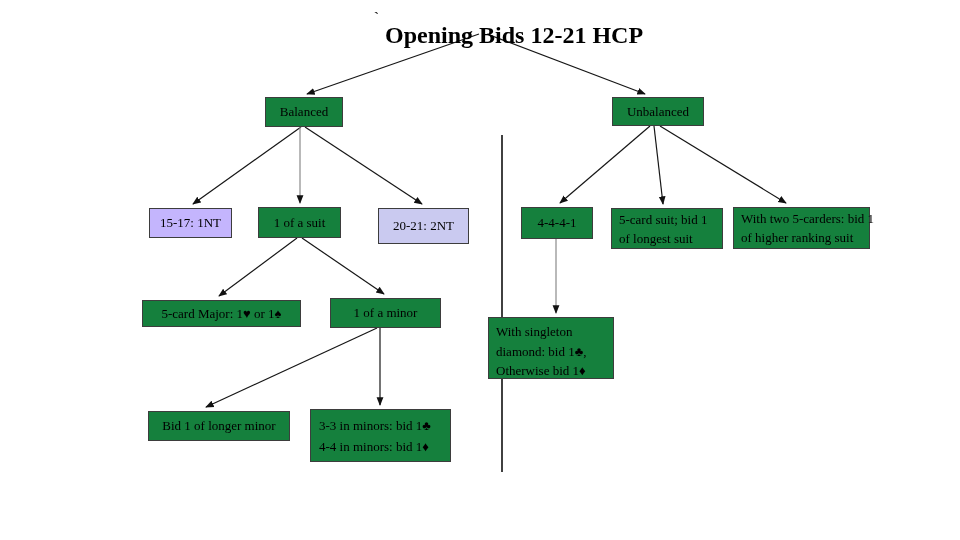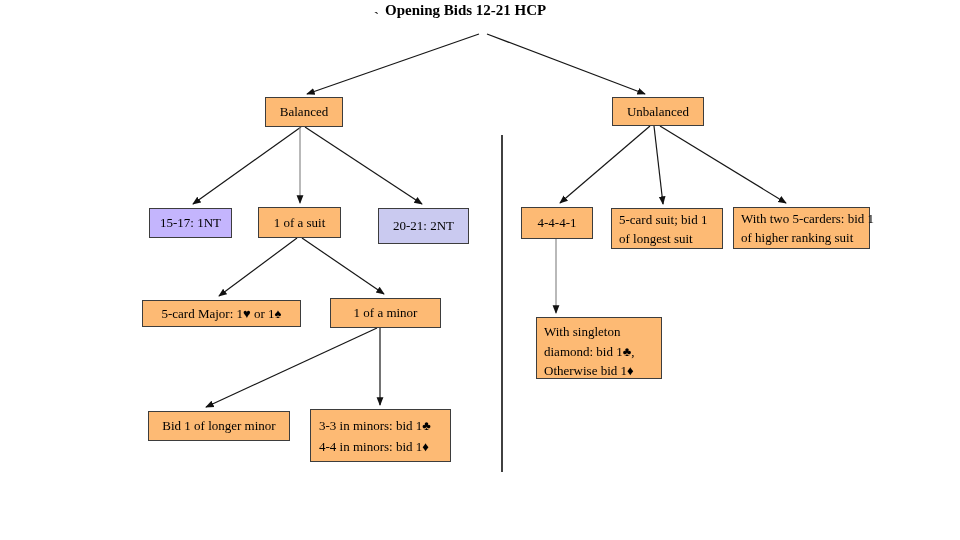--- a/index.html
+++ b/index.html
@@ -1,39 +1,39 @@
 <!DOCTYPE html>
 <html><head>
 <meta charset="utf-8">
 <style>
   html,body{margin:0;padding:0;background:#fff;}
   .canvas{position:relative;width:960px;height:540px;background:#ffffff;overflow:hidden;
           font-family:"Liberation Serif", serif;color:#000;}
   .wires{position:absolute;left:0;top:0;width:960px;height:540px;}
-  .title{position:absolute;left:385px;top:2px;margin:0;font-size:15px;font-weight:bold;
+  .title{position:absolute;left:385px;top:22px;margin:0;font-size:24px;font-weight:bold;
          font-family:"Liberation Serif", serif;white-space:nowrap;}
   .tick{position:absolute;left:374px;top:9px;font-size:15px;font-weight:bold;color:#2a2a2a;}
-  .node{position:absolute;box-sizing:border-box;border:1px solid #3d3d3d;background:#fdba74;
+  .node{position:absolute;box-sizing:border-box;border:1px solid #3d3d3d;background:#15803d;
         display:flex;align-items:center;justify-content:center;font-size:13px;white-space:nowrap;}
   .node.multi{display:block;text-align:left;}
   .node.multi .ln{display:block;white-space:nowrap;}
   
   .n-balanced   {left:265px;top:97px;width:78px;height:30px;}
   .n-unbalanced {left:612px;top:97px;width:92px;height:29px;}
   .n-nt1517     {left:149px;top:208px;width:83px;height:30px;}
   .n-suit1      {left:258px;top:207px;width:83px;height:31px;}
   .n-nt2021     {left:378px;top:208px;width:91px;height:36px;}
   .n-4441       {left:521px;top:207px;width:72px;height:32px;}
   .n-5csuit     {left:611px;top:208px;width:112px;height:41px;padding:2px 4px 2px 7px;line-height:18.5px;}
   .n-two5      {left:733px;top:207px;width:137px;height:42px;padding:2px 12px 2px 7px;line-height:18.5px;}
   .n-5cmajor    {left:142px;top:300px;width:159px;height:27px;}
   .n-minor1     {left:330px;top:298px;width:111px;height:30px;}
   .n-longermin  {left:148px;top:411px;width:142px;height:30px;}
   .n-minors3344 {left:310px;top:409px;width:141px;height:53px;padding:5px 4px 2px 8px;line-height:21px;}
-  .n-singleton  {left:536px;top:317px;width:126px;height:62px;padding:4px 4px 2px 7px;line-height:19.5px;}
+  .n-singleton  {left:488px;top:317px;width:126px;height:62px;padding:4px 4px 2px 7px;line-height:19.5px;}
 </style>
 </head>
 <body>
 
 <div class="canvas">
 
   <svg class="wires" width="960" height="540" viewBox="0 0 960 540">
     <defs>
       <marker id="ah" viewBox="0 0 10 10" refX="8.5" refY="5" markerWidth="7.5" markerHeight="7.5" orient="auto">
         <path d="M0,1.2 L9.5,5 L0,8.8 Z" fill="#111"></path>

